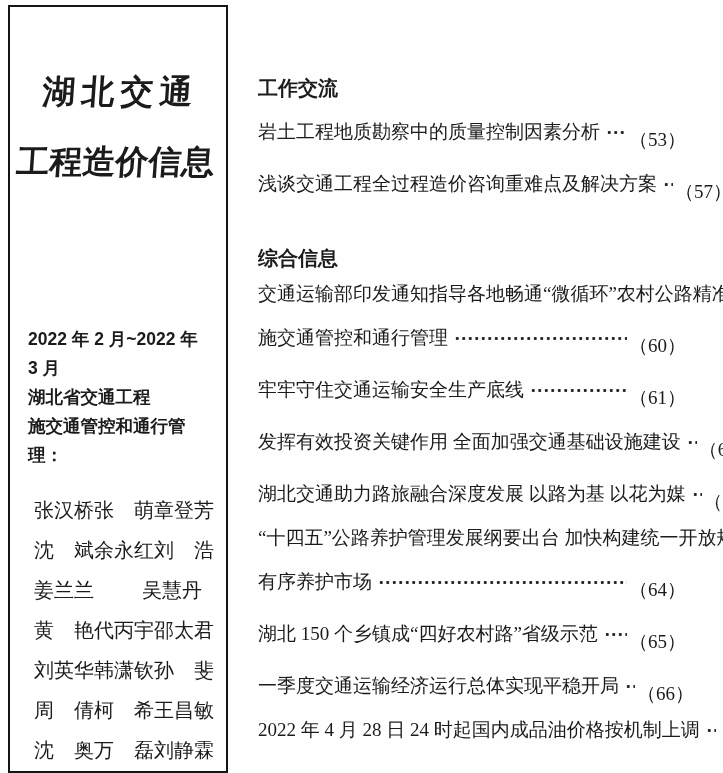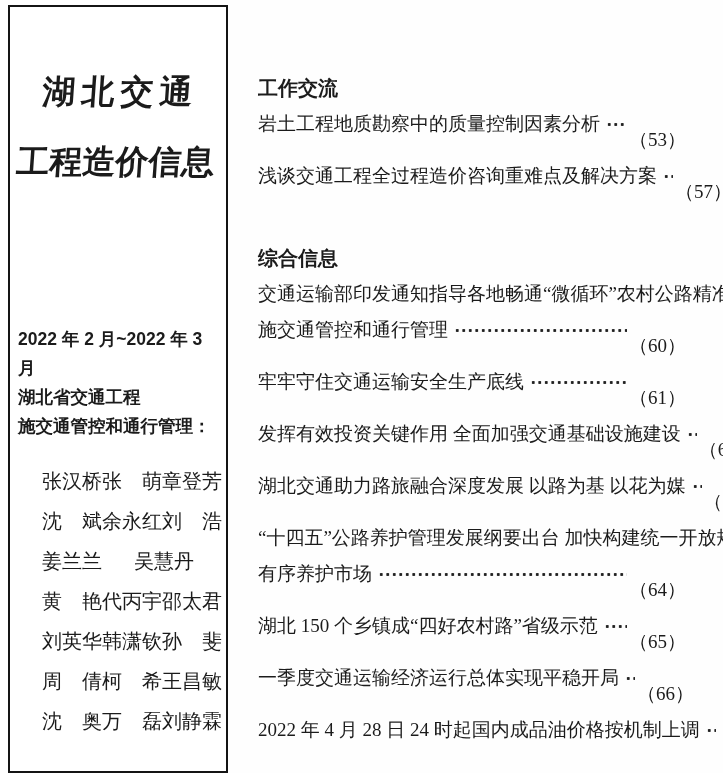--- a/index.html
+++ b/index.html
@@ -17,39 +17,39 @@
   }
   .cover-title{
     margin-top:50px;text-align:center;
     font-size:33px;font-weight:900;line-height:70px;
     transform:skewX(-4deg);
     font-family:"Liberation Serif","DejaVu Serif",serif;
   }
   .cover-title .t-line{display:block;white-space:nowrap;}
   .cover-title .t-line:first-child{letter-spacing:6px;}
   .cover-info{
-    margin-top:128px;padding:0 8px;
+    margin-top:128px;padding:0 18px;
     font-size:17.5px;font-weight:bold;line-height:29px;
     font-family:"Liberation Sans","DejaVu Sans",sans-serif;
   }
-  .names{margin-top:20px;padding:0 32px;}
+  .names{margin-top:20px;padding:0 24px;}
   .name-row{
     display:flex;justify-content:space-between;
     font-size:20px;line-height:40px;white-space:nowrap;
   }
 
   
   .toc{position:absolute;left:258px;top:70px;width:428px;}
   .toc-heading{
     font-size:20px;font-weight:bold;line-height:36px;
     font-family:"Liberation Sans","DejaVu Sans",sans-serif;
   }
   .toc-heading.gap{margin-top:30px;}
   .toc-line{
-    display:flex;
+    display:flex;align-items:center;
     font-size:19px;line-height:36px;white-space:nowrap;
   }
   .toc-text{flex:0 0 auto;}
   .dot-leader{
     flex:1 1 auto;min-width:10px;height:36px;margin:0 2px 0 6px;
     background-image:radial-gradient(circle,#222 1.3px,transparent 1.7px);
     background-size:6.5px 9px;background-repeat:repeat-x;
     background-position:left center;
   }
   .toc-page{flex:0 0 auto;margin-top:16px;}

